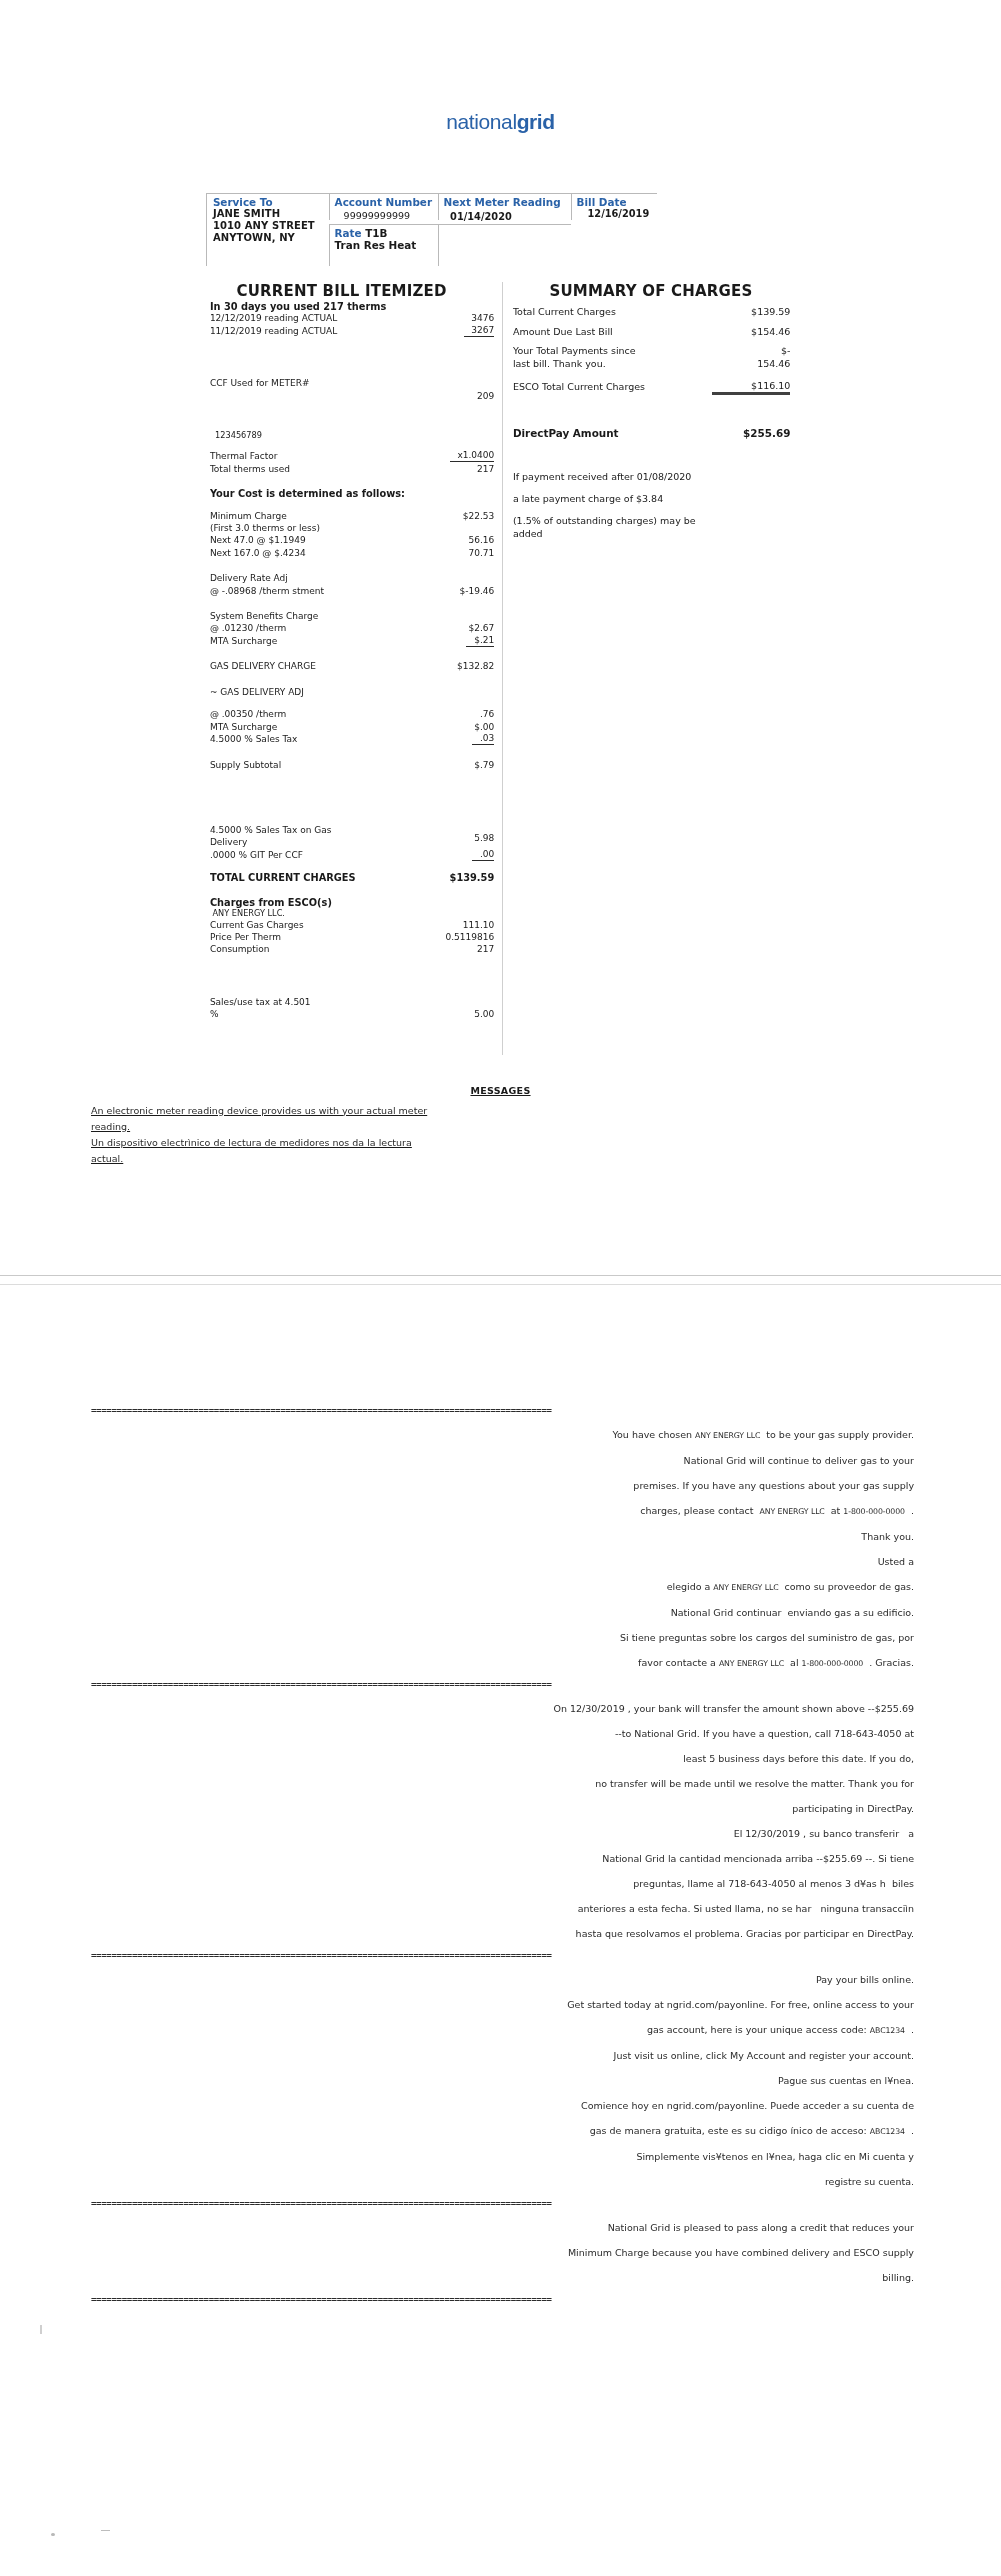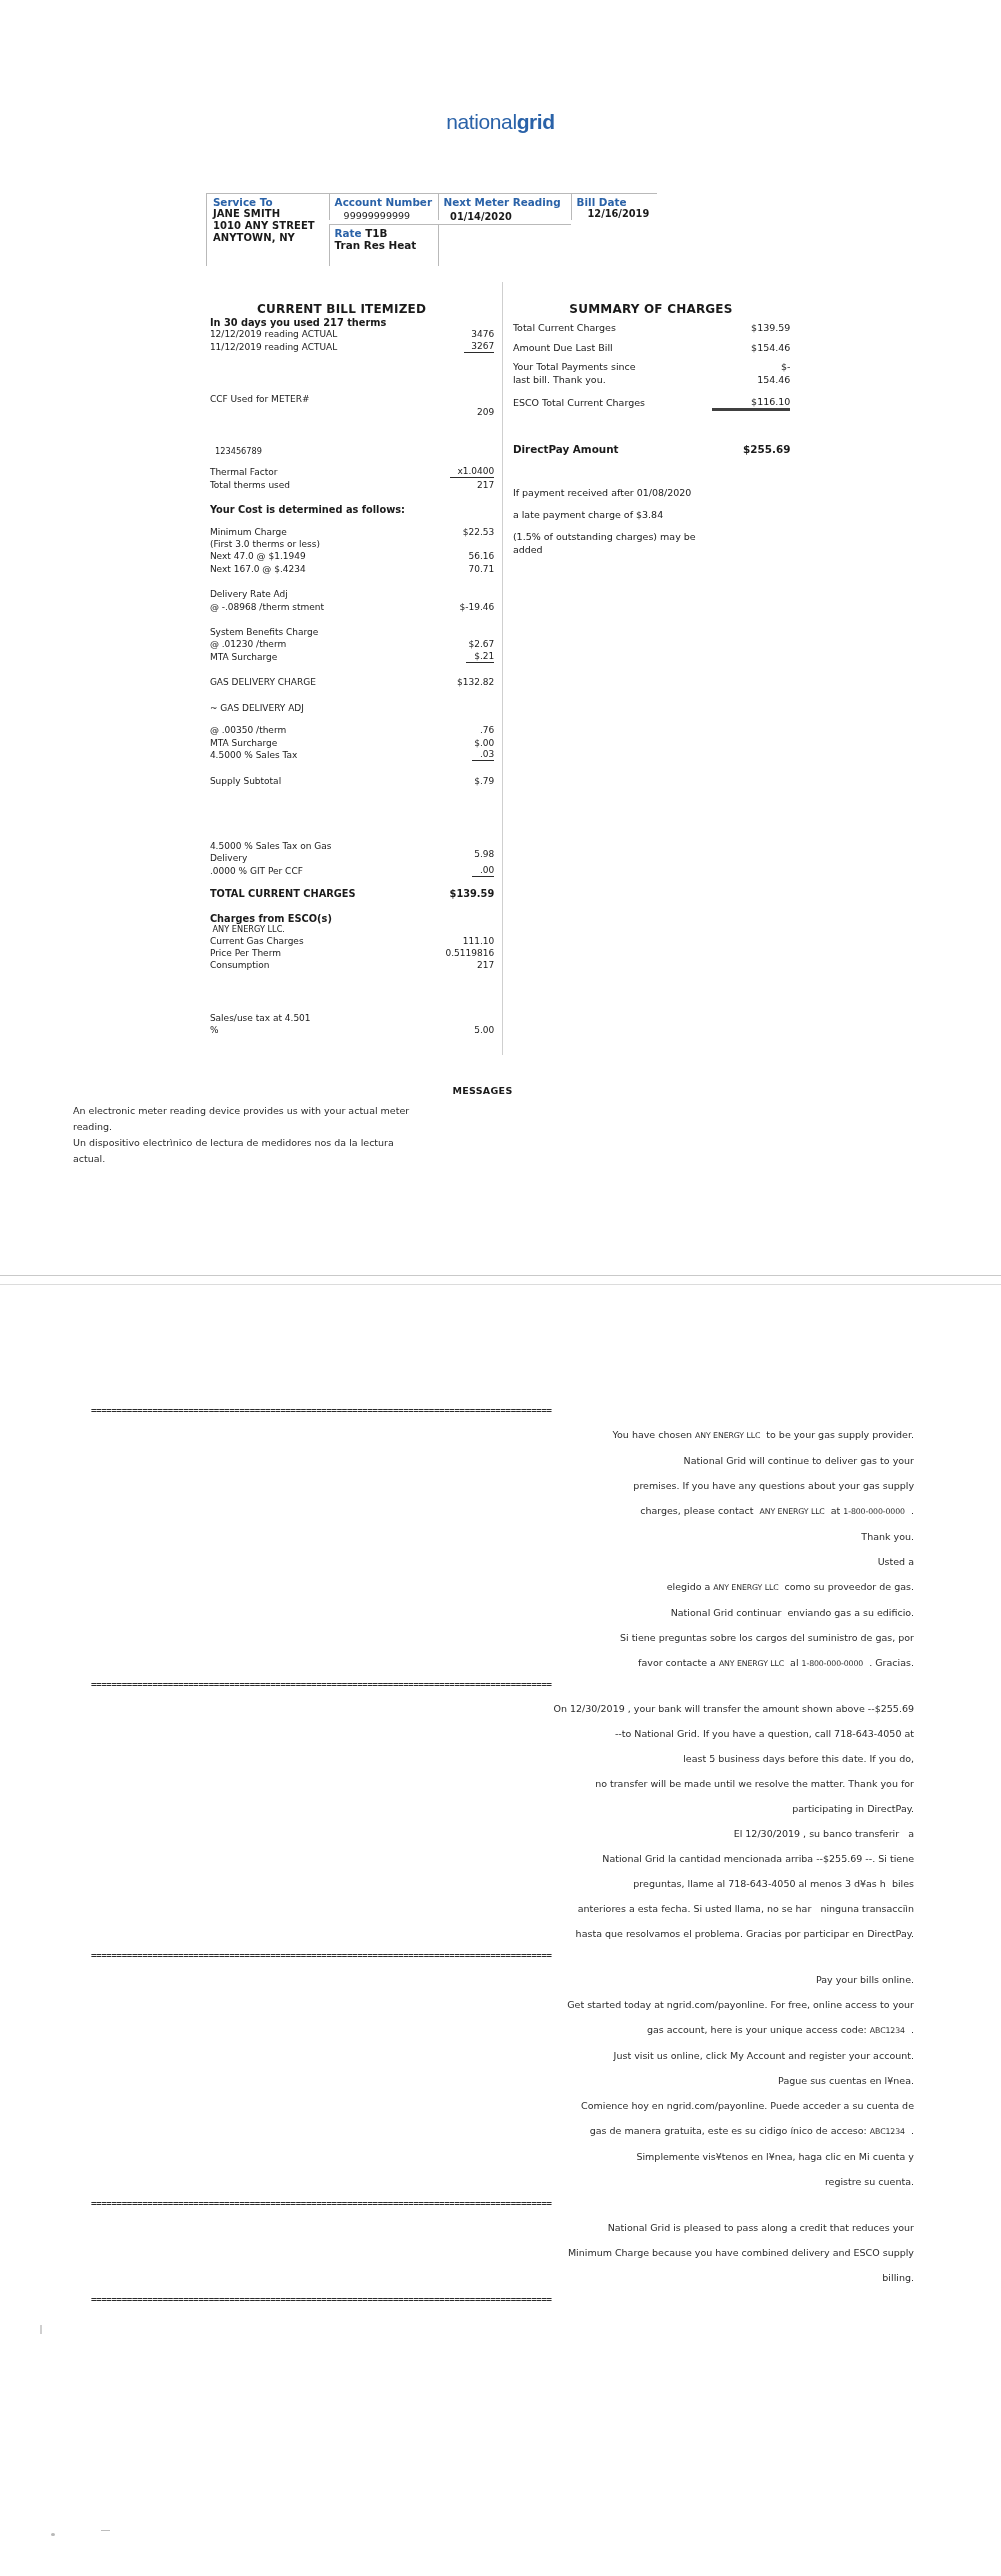--- a/index.html
+++ b/index.html
@@ -109,24 +109,23 @@
   }
   .col-right {
     position: absolute;
     left: 303px;
     top: 0;
     width: 284px;
   }
   .sec-title {
     text-align: center;
     font-weight: bold;
-    font-size: 12px;
+    font-size: 15px;
     letter-spacing: 0.2px;
     margin-bottom: 1.3px;
-    margin-top: 20px;
   }
   .sec-title.left-sec { padding-right: 17px; }
   .bold-line {
     font-weight: bold;
     font-size: 9.8px;
     padding-left: 3.9px;
   }
 
   
   .row {
@@ -189,22 +188,23 @@
     width: 78px;
   }
   .srow .val.u { border-bottom: 3px solid #404040; line-height: 11.7px; }
   .srow .val.two { white-space: normal; line-height: 13px; }
   .srow.bold, .srow.bold .val { font-weight: bold; font-size: 10.4px; }
 
   
   .messages {
     position: absolute;
     top: 1085px;
-    left: 73px;
+    left: 91px;
     width: 819px;
+    text-decoration: underline;
   }
   .msg-title {
     text-align: center;
     font-weight: bold;
     font-size: 9.5px;
     letter-spacing: 0.3px;
     margin-bottom: 6.5px;
   }
   .msg-line {
     font-size: 9.5px;

